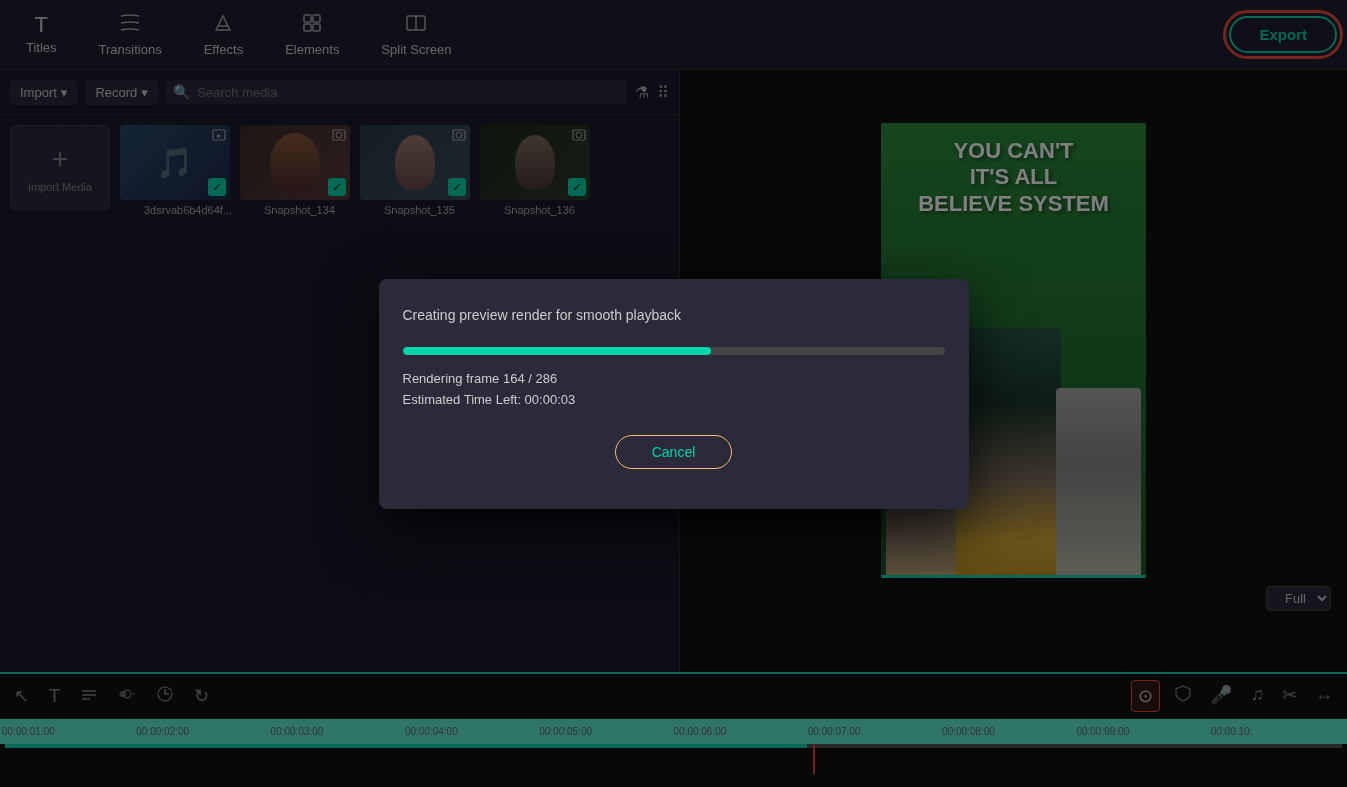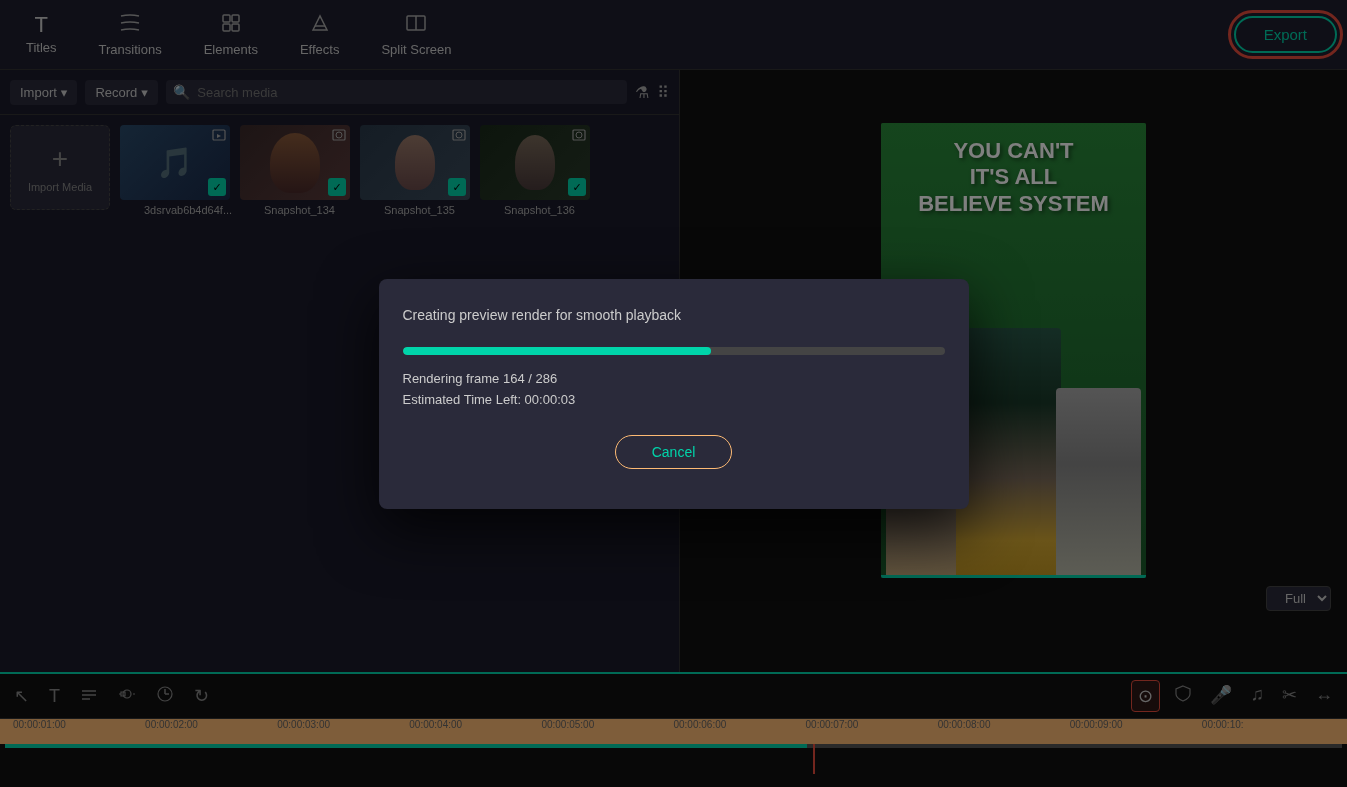--- a/index.html
+++ b/index.html
@@ -40,21 +40,21 @@
       line-height: 1;
     }
     .export-btn {
       margin-left: auto;
       background: transparent;
       border: 2px solid #00d4aa;
       color: #00d4aa;
       border-radius: 20px;
       padding: 8px 28px;
       font-size: 15px;
-      font-weight: 400;
+      font-weight: 700;
       cursor: pointer;
       outline: 3px solid #e74c3c;
       outline-offset: 3px;
     }
 
     
     .main-area {
       display: flex;
       height: calc(787px - 70px - 115px);
     }
@@ -319,23 +319,24 @@
       font-size: 18px;
       background: #e74c3c22;
       border: 1px solid #e74c3c;
       border-radius: 4px;
       padding: 4px 6px;
       cursor: pointer;
     }
 
     .timeline-ruler {
       height: 25px;
-      background: #fdba74;
-      display: flex;
-      padding: 0 13px;
+      background: #5eead4;
+      display: flex;
+      align-items: center;
+      padding: 0 2px;
       overflow: hidden;
     }
     .timeline-ruler-content {
       display: flex;
       width: 100%;
       position: relative;
     }
     .ruler-mark {
       font-size: 10px;
       color: #666;
@@ -449,40 +450,40 @@
   </div>
   <div class="toolbar-item">
     <span class="toolbar-icon">
       <svg width="22" height="22" viewBox="0 0 22 22" fill="none">
         <path d="M2 4 Q11 2 20 4" stroke="#aaa" stroke-width="1.5" fill="none"></path>
         <path d="M2 11 Q11 9 20 11" stroke="#aaa" stroke-width="1.5" fill="none"></path>
         <path d="M2 18 Q11 16 20 18" stroke="#aaa" stroke-width="1.5" fill="none"></path>
       </svg>
     </span>
     <span>Transitions</span>
+  </div>
+  <div class="toolbar-item">
+    <span class="toolbar-icon">
+      <svg width="22" height="22" viewBox="0 0 22 22" fill="none">
+        <path d="M4 18 L11 4 L18 18 Z" stroke="#aaa" stroke-width="1.5" fill="none"></path>
+        <path d="M6 14 L16 14" stroke="#aaa" stroke-width="1.5"></path>
+      </svg>
+    </span>
+    <span>Effects</span>
   </div>
   <div class="toolbar-item">
     <span class="toolbar-icon">
       <svg width="22" height="22" viewBox="0 0 22 22" fill="none">
         <rect x="3" y="3" width="7" height="7" stroke="#aaa" stroke-width="1.5" fill="none" rx="1"></rect>
         <rect x="12" y="3" width="7" height="7" stroke="#aaa" stroke-width="1.5" fill="none" rx="1"></rect>
         <rect x="3" y="12" width="7" height="7" stroke="#aaa" stroke-width="1.5" fill="none" rx="1"></rect>
         <rect x="12" y="12" width="7" height="7" stroke="#aaa" stroke-width="1.5" fill="none" rx="1"></rect>
       </svg>
     </span>
     <span>Elements</span>
-  </div>
-  <div class="toolbar-item">
-    <span class="toolbar-icon">
-      <svg width="22" height="22" viewBox="0 0 22 22" fill="none">
-        <path d="M4 18 L11 4 L18 18 Z" stroke="#aaa" stroke-width="1.5" fill="none"></path>
-        <path d="M6 14 L16 14" stroke="#aaa" stroke-width="1.5"></path>
-      </svg>
-    </span>
-    <span>Effects</span>
   </div>
   <div class="toolbar-item">
     <span class="toolbar-icon">
       <svg width="22" height="22" viewBox="0 0 22 22" fill="none">
         <rect x="2" y="4" width="18" height="14" stroke="#aaa" stroke-width="1.5" fill="none" rx="1"></rect>
         <line x1="11" y1="4" x2="11" y2="18" stroke="#aaa" stroke-width="1.5"></line>
       </svg>
     </span>
     <span>Split Screen</span>
   </div>

